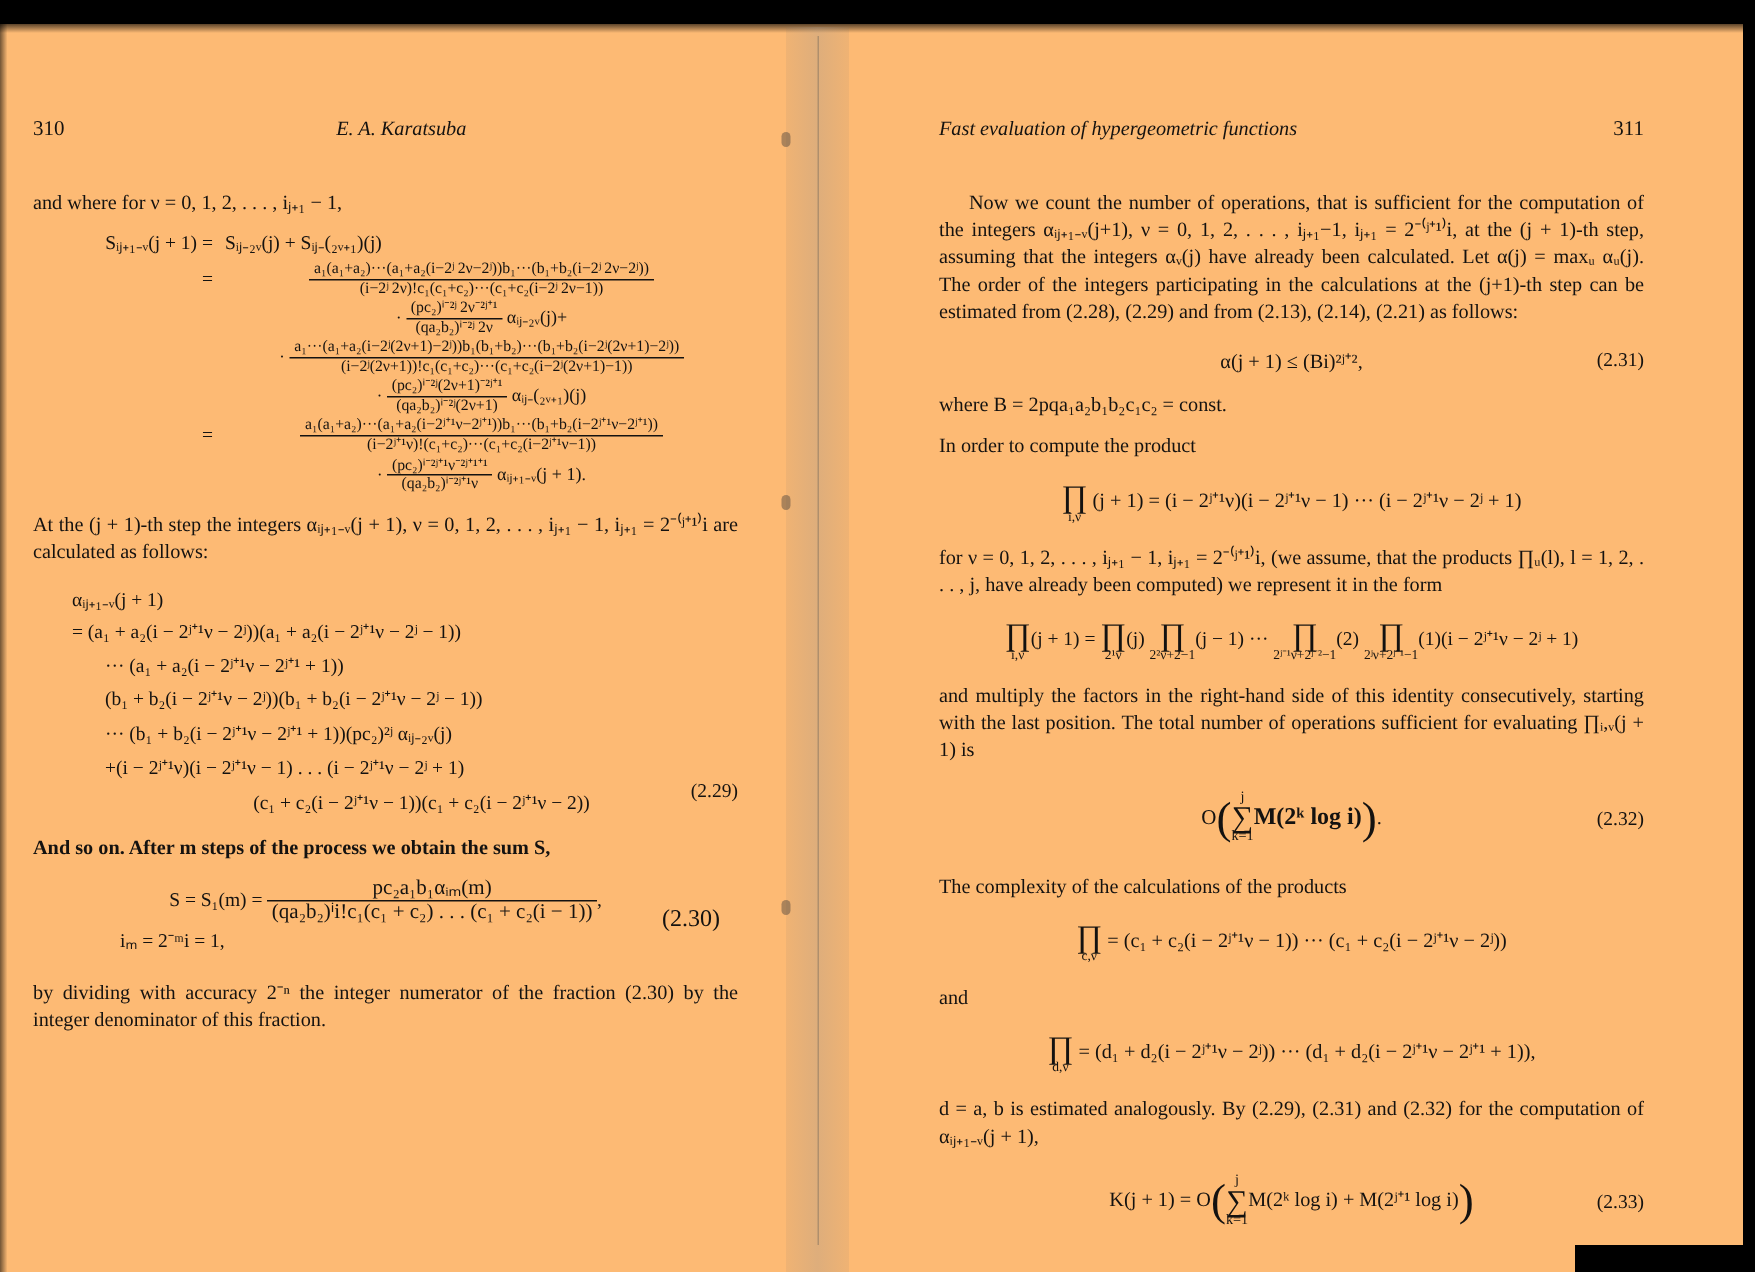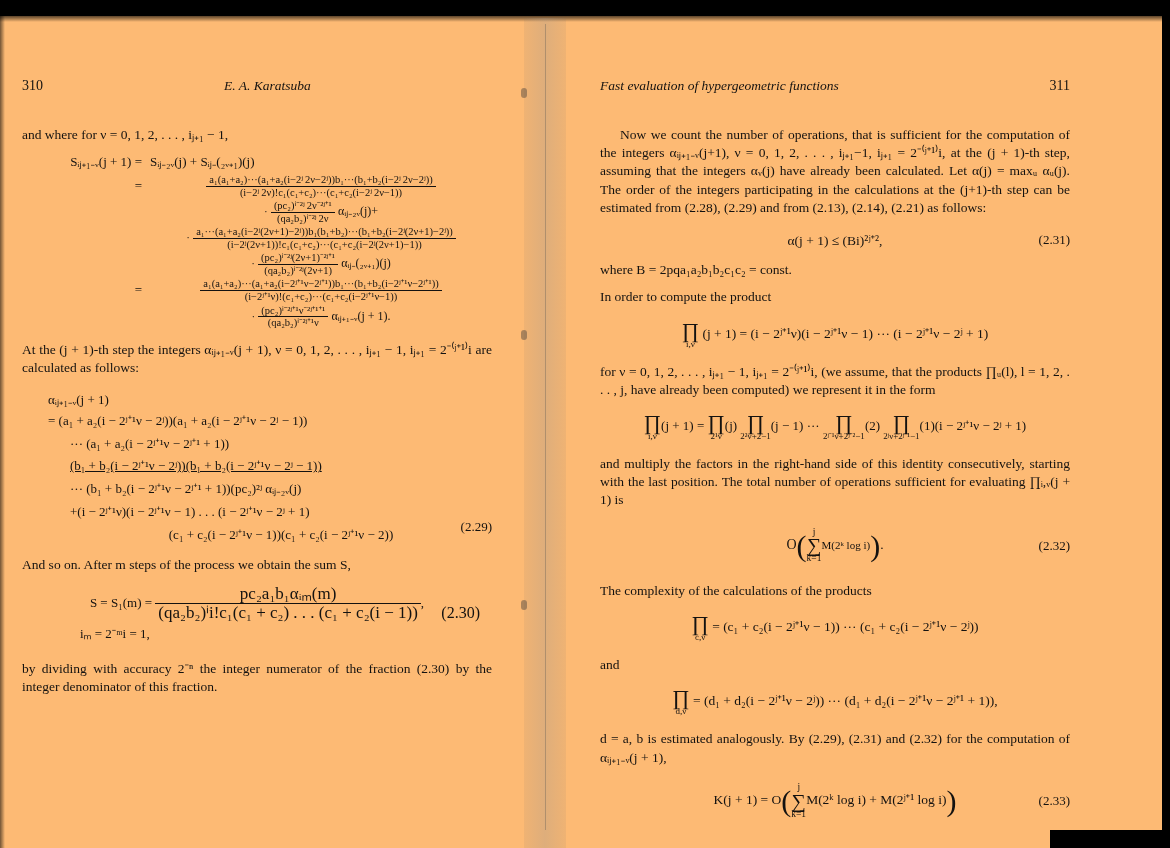--- a/index.html
+++ b/index.html
@@ -76,21 +76,21 @@
     background: rgba(70,65,60,0.45);
     border-radius: 3px;
   }
 
   .col {
     position: absolute;
     top: 78px;
     color: #141210;
   }
   .col-left  { left: 22px;  width: 470px; }
-  .col-right { left: 600px; width: 470px; }
+  .col-right { left: 626px; width: 470px; }
 
   .runhead {
     display: flex;
     align-items: baseline;
     font-size: 13.5px;
     margin-bottom: 30px;
     height: 18px;
   }
   .runhead .folio {
     font-size: 14px;
@@ -286,35 +286,35 @@
     </div>
 
     <p class="body" style="margin-top:12px;">At the (j + 1)-th step the integers αᵢⱼ₊₁₋ᵥ(j + 1), ν = 0, 1, 2, . . . , iⱼ₊₁ − 1, iⱼ₊₁ = 2⁻⁽ʲ⁺¹⁾i are calculated as follows:</p>
 
     <div class="math" style="margin-top:14px;">
       <div style="padding-left:26px; font-size:13px;">αᵢⱼ₊₁₋ᵥ(j + 1)</div>
       <div style="position:relative;">
         <div style="padding-left:26px; font-size:13px; line-height:1.75;">
           <div>=  (a₁ + a₂(i − 2ʲ⁺¹ν − 2ʲ))(a₁ + a₂(i − 2ʲ⁺¹ν − 2ʲ − 1))</div>
           <div style="padding-left:22px;">··· (a₁ + a₂(i − 2ʲ⁺¹ν − 2ʲ⁺¹ + 1))</div>
-          <div style="padding-left:22px;text-decoration:underline;">(b₁ + b₂(i − 2ʲ⁺¹ν − 2ʲ))(b₁ + b₂(i − 2ʲ⁺¹ν − 2ʲ − 1))</div>
+          <div style="padding-left:22px;">(b₁ + b₂(i − 2ʲ⁺¹ν − 2ʲ))(b₁ + b₂(i − 2ʲ⁺¹ν − 2ʲ − 1))</div>
           <div style="padding-left:22px;">··· (b₁ + b₂(i − 2ʲ⁺¹ν − 2ʲ⁺¹ + 1))(pc₂)²ʲ αᵢⱼ₋₂ᵥ(j)</div>
           <div style="padding-left:22px;">+(i − 2ʲ⁺¹ν)(i − 2ʲ⁺¹ν − 1) . . . (i − 2ʲ⁺¹ν − 2ʲ + 1)</div>
           <div style="padding-left:22px;text-align:center;">(c₁ + c₂(i − 2ʲ⁺¹ν − 1))(c₁ + c₂(i − 2ʲ⁺¹ν − 2))</div>
         </div>
         <span style="position:absolute; right:0; top:108px; font-size:13px;">(2.29)</span>
       </div>
     </div>
 
-    <p class="body" style="margin-top:10px;">And so on. After m steps of the process we obtain the sum S,</p>
+    <p class="body" style="margin-top:10px;font-weight:bold;">And so on. After m steps of the process we obtain the sum S,</p>
 
     <div class="math" style="margin-top:10px; position:relative;">
       <div style="text-align:center;">
         <span style="font-size:13px;">S = S₁(m) =</span>
-        <span class="frac" style="font-size:17px;">
+        <span class="frac" style="font-size:14px;">
           <span class="num">pc₂a₁b₁αᵢₘ(m)</span>
           <span class="den">(qa₂b₂)ⁱi!c₁(c₁ + c₂) . . . (c₁ + c₂(i − 1))</span>
         </span><span style="font-size:13px;">,</span>
       </div>
       <div style="padding-left:58px; font-size:13px; margin-top:2px;">iₘ = 2⁻ᵐi = 1,</div>
       <span style="position:absolute; right:12px; top:16px; font-size:16px;">(2.30)</span>
     </div>
 
     <p class="body" style="margin-top:16px;">by dividing with accuracy 2⁻ⁿ the integer numerator of the fraction (2.30) by the integer denominator of this fraction.</p>
   </div>
@@ -369,21 +369,21 @@
       </span><span>(1)(i − 2ʲ⁺¹ν − 2ʲ + 1)</span>
     </div>
 
     <p class="body">and multiply the factors in the right-hand side of this identity consecutively, starting with the last position. The total number of operations sufficient for evaluating ∏ᵢ,ᵥ(j + 1) is</p>
 
     <div class="dispmath" style="margin:18px 0;">
       <span style="font-size:14px;">O</span><span class="paren-big">(</span><span class="sum">
         <span class="up">j</span>
         <span class="sym">∑</span>
         <span class="lo">k=1</span>
-      </span><span style="font-size:11px;">M(2ᵏ log i)</span><span class="paren-big">)</span><span style="font-size:13.5px;">.</span>
+      </span><span style="font-size:16px;font-weight:bold;">M(2ᵏ log i)</span><span class="paren-big">)</span><span style="font-size:13.5px;">.</span>
       <span class="tag">(2.32)</span>
     </div>
 
     <p class="body">The complexity of the calculations of the products</p>
 
     <div class="dispmath" style="margin:14px 0;">
       <span class="bigop">
         <span class="sym">∏</span>
         <span class="sub">c,ν</span>
       </span>

